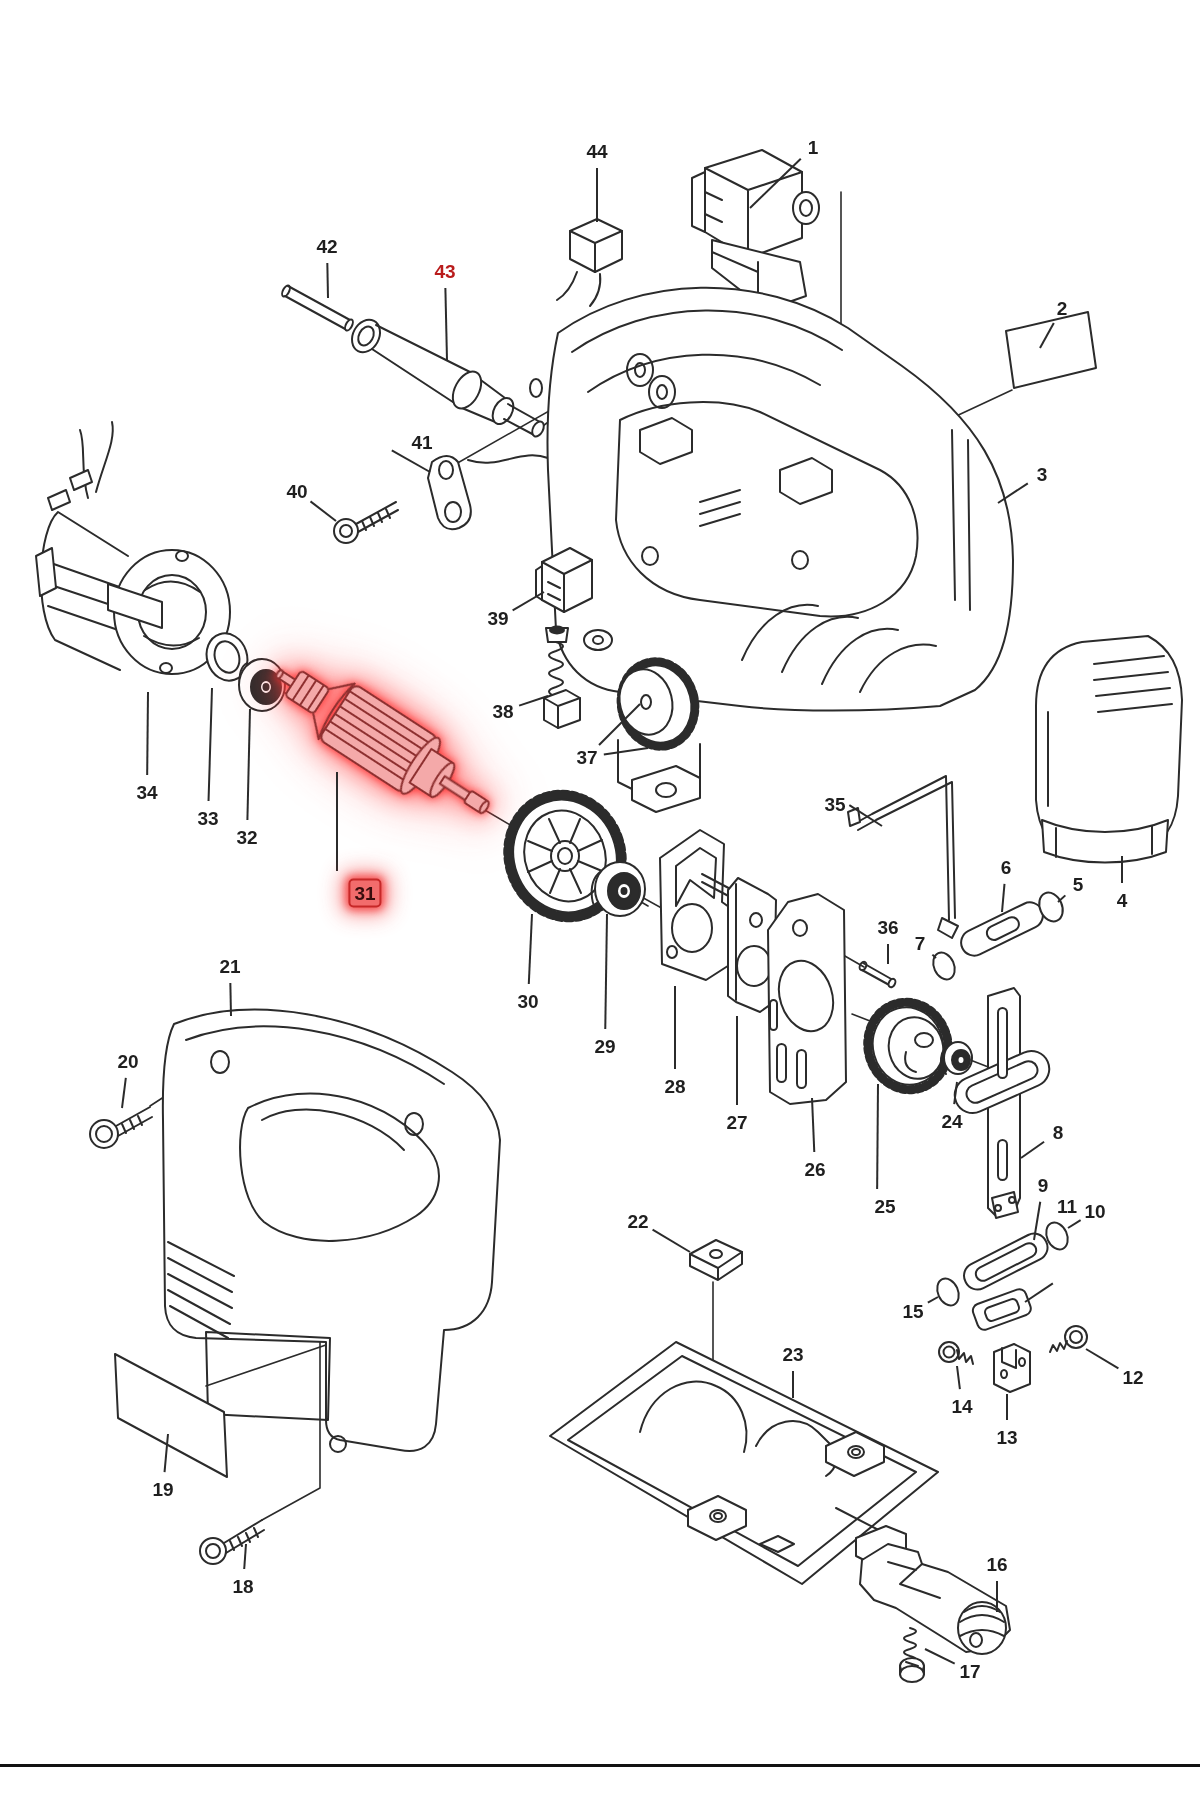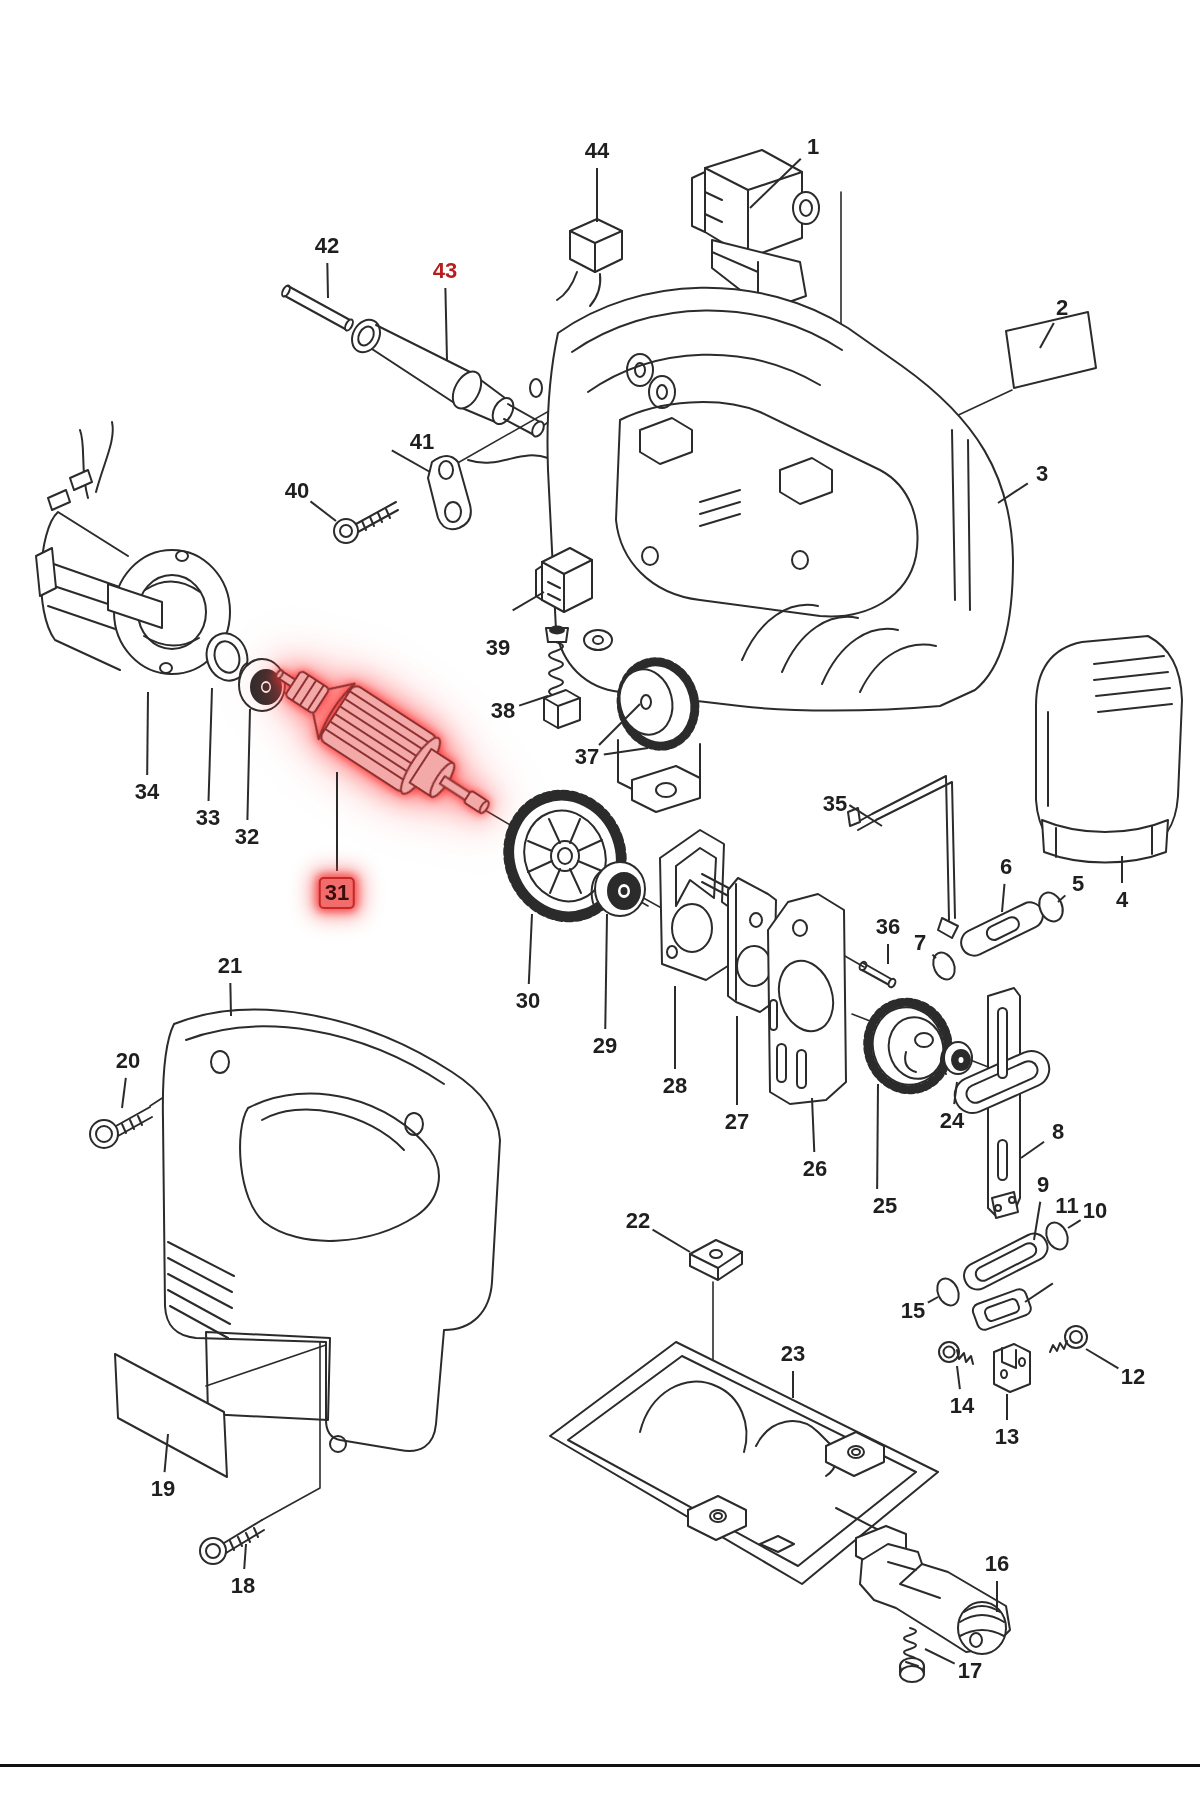--- a/index.html
+++ b/index.html
@@ -4,30 +4,31 @@
 <style>
   html,body{margin:0;padding:0;background:#e8e8e8;}
   #stage{
     position:relative;width:1200px;height:1800px;background:#ffffff;
     overflow:hidden;font-family:"Liberation Sans",sans-serif;
   }
   #lineart{position:absolute;left:0;top:0;}
   .part-label{
     position:absolute;transform:translate(-50%,-50%);
     font-family:"Liberation Sans",sans-serif;
-    font-weight:bold;font-size:22px;color:#1f1f1f;
+    font-weight:bold;font-size:19px;color:#1f1f1f;
     line-height:1;white-space:nowrap;user-select:none;
   }
   .part-label.hl{
     background:var(--hl-bg,#f26c6c);
     color:var(--hl-txt,#3a0d0d);
     border:2px solid var(--hl-border,#c62828);
     border-radius:5px;
     padding:3px 4px;
     box-shadow:0 0 8px 3px rgba(244,60,60,.85),0 0 20px 9px rgba(244,60,60,.45);
+    margin-left:28px;
   }
   #footer-rule{position:absolute;left:0;width:100%;height:3px;background:#111;}
   #hl-part{
     filter:drop-shadow(0 0 5px rgba(255,44,44,.95)) drop-shadow(0 0 14px rgba(255,60,60,.75)) drop-shadow(0 0 26px rgba(255,80,80,.45));
   }
 </style>
 </head>
 <body>
 
 <div id="stage" style="background: rgb(255, 255, 255);">
@@ -490,21 +491,21 @@
       <div class="part-label" style="left: 605px; top: 1046px; color: rgb(31, 31, 31);">29</div>
       <div class="part-label" style="left: 528px; top: 1001px; color: rgb(31, 31, 31);">30</div>
       <div class="part-label hl" style="left: 337px; top: 893px; color: rgb(58, 13, 13);">31</div>
       <div class="part-label" style="left: 247px; top: 837px; color: rgb(31, 31, 31);">32</div>
       <div class="part-label" style="left: 208px; top: 818px; color: rgb(31, 31, 31);">33</div>
       <div class="part-label" style="left: 147px; top: 792px; color: rgb(31, 31, 31);">34</div>
       <div class="part-label" style="left: 835px; top: 796px; color: rgb(31, 31, 31); margin-top: 8px;">35</div>
       <div class="part-label" style="left: 888px; top: 927px; color: rgb(31, 31, 31);">36</div>
       <div class="part-label" style="left: 587px; top: 757px; color: rgb(31, 31, 31);">37</div>
       <div class="part-label" style="left: 503px; top: 711px; color: rgb(31, 31, 31);">38</div>
-      <div class="part-label" style="left: 498px; top: 648px; color: rgb(31, 31, 31); text-align: right;">39</div>
+      <div class="part-label" style="left: 498px; top: 618px; color: rgb(31, 31, 31); text-align: right;">39</div>
       <div class="part-label" style="left: 297px; top: 491px; color: rgb(31, 31, 31);">40</div>
       <div class="part-label" style="left: 377px; top: 442px; color: rgb(31, 31, 31); margin-left: 45px;">41</div>
       <div class="part-label" style="left: 327px; top: 246px; color: rgb(31, 31, 31);">42</div>
       <div class="part-label" style="left: 445px; top: 271px; color: #b91c1c; text-align: center;">43</div>
       <div class="part-label" style="left: 597px; top: 151px; color: rgb(31, 31, 31);">44</div>
     </div>
 
   <div id="footer-rule" style="top: 1764px; background: rgb(17, 17, 17);"></div>
 </div>
 

